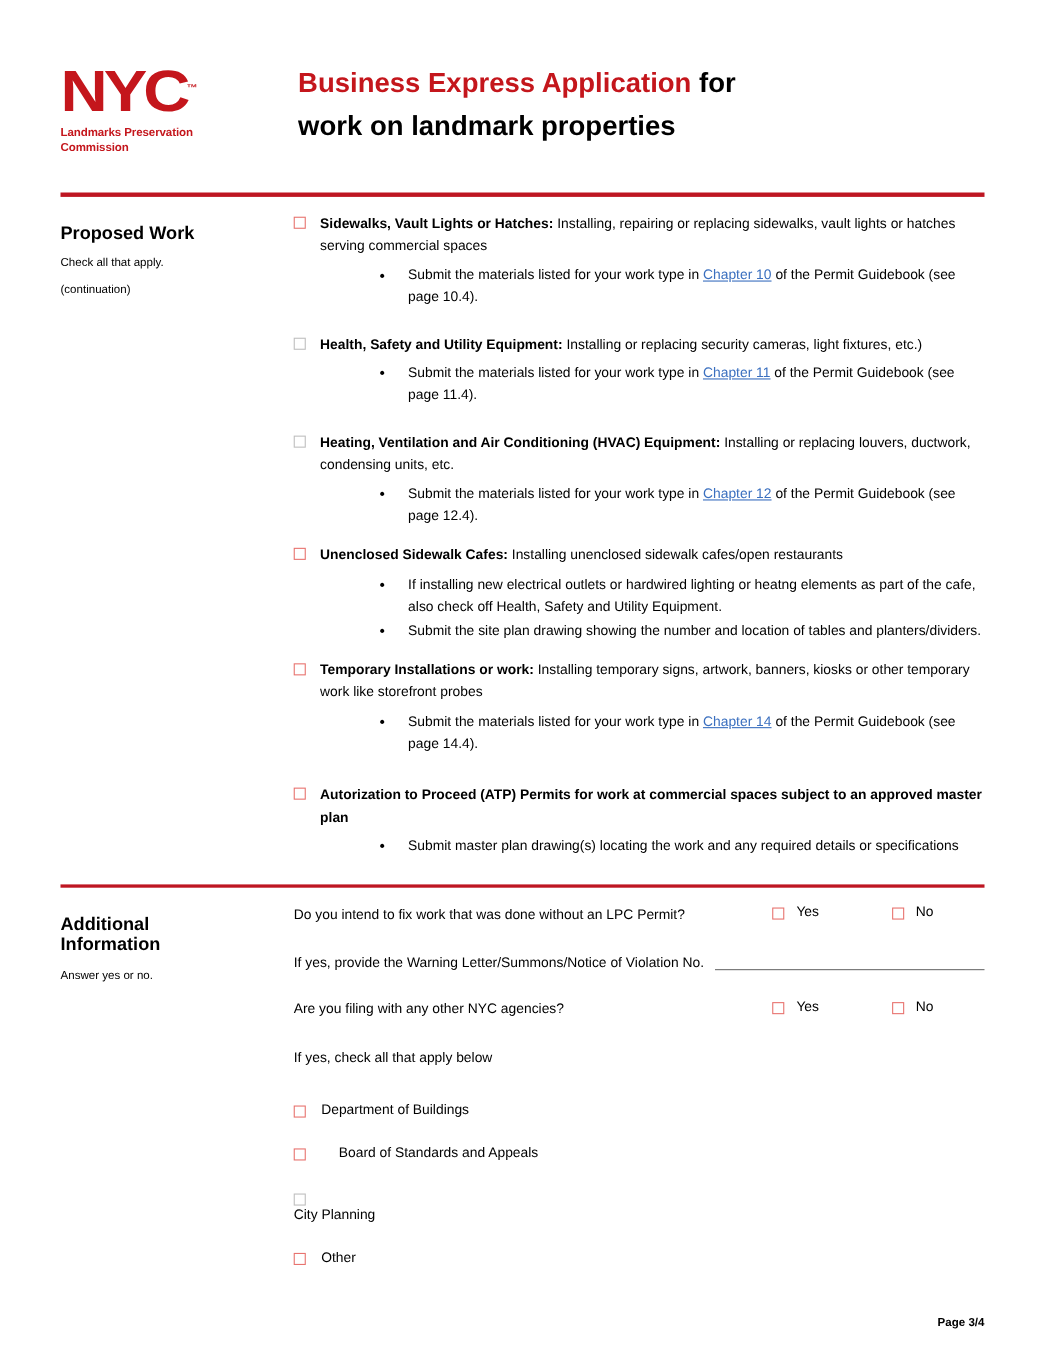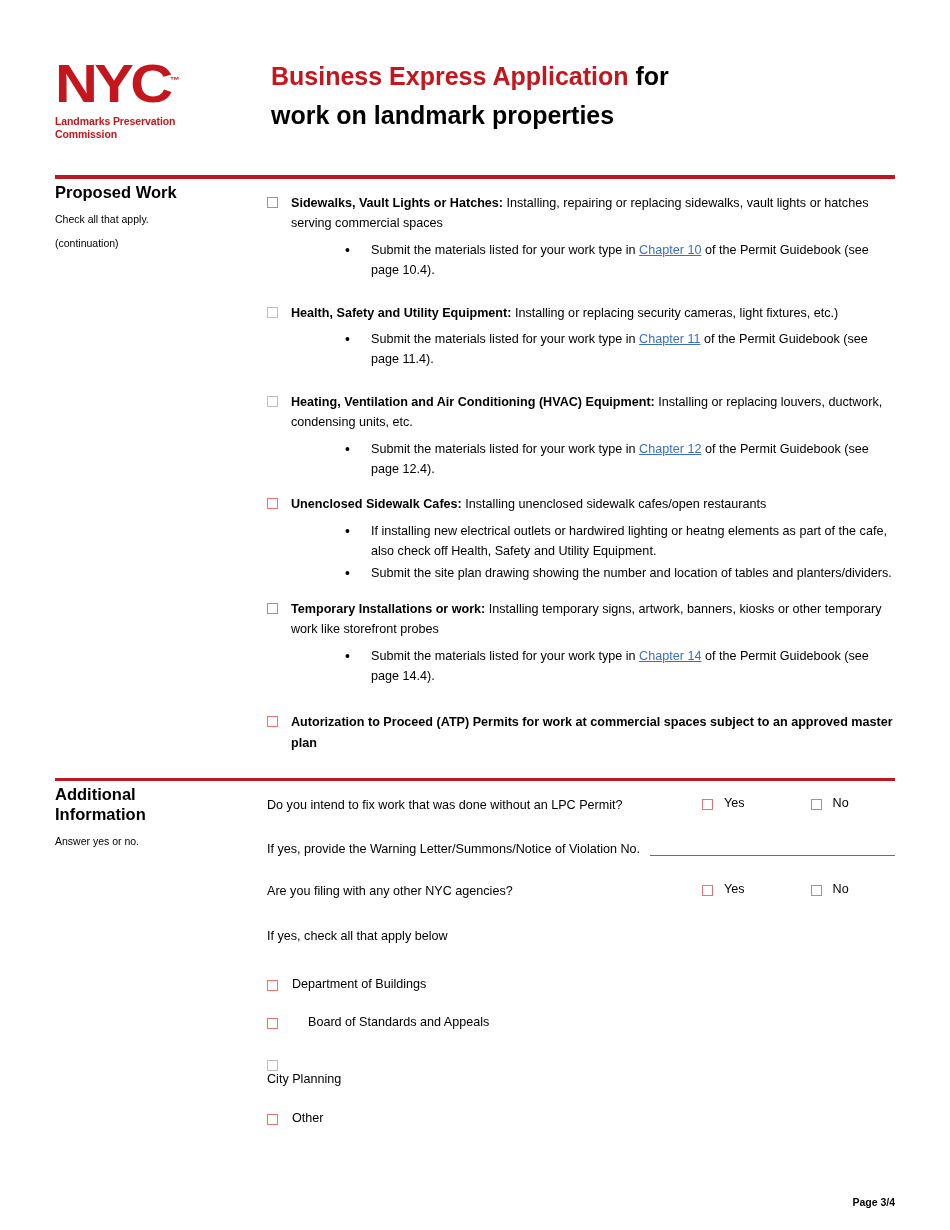--- a/index.html
+++ b/index.html
@@ -55,21 +55,21 @@
     margin: 0 55px;
     border-top: 4px solid #BE1622;
   }
   .rule-section {
     margin: 0 55px;
     border-top: 3px solid #BE1622;
   }
 
   
   .section { display: flex; padding: 0 55px; }
-  .left-col { width: 212px; flex: 0 0 212px; padding-top: 4px; padding-right: 10px; }
+  .left-col { width: 212px; flex: 0 0 212px; padding-top: 24px; padding-right: 10px; }
   .right-col { flex: 1; padding-top: 14px; }
 
   .sec-title { font-size: 16.5px; font-weight: bold; line-height: 1.18; }
   .sec-note { font-size: 10.5px; margin-top: 10px; line-height: 1.5; }
   .sec-note2 { font-size: 10.5px; margin-top: 8px; line-height: 1.5; }
 
   
   .check-item { display: flex; margin-bottom: 3px; }
   .cbox {
     width: 11px; height: 11px; flex: 0 0 11px;
@@ -204,20 +204,23 @@
       </div>
       <ul class="bullets">
         <li><span>Submit the materials listed for your work type in </span><a class="chlink" href="#">Chapter 14</a><span> of the Permit Guidebook (see page 14.4).</span></li>
       </ul>
       <div class="item-gap-lg"></div>
 
       <div class="check-item">
         <div class="cbox"></div>
         <div class="check-text"><b>Autorization to Proceed (ATP) Permits for work at commercial spaces subject to an approved master plan</b></div>
       </div>
+      <ul class="bullets">
+        <li>Submit master plan drawing(s) locating the work and any required details or specifications</li>
+      </ul>
 
     </div>
   </div>
 
   <div style="height:22px"></div>
   <div class="rule-section"></div>
 
   <div class="section">
     <div class="left-col">
       <div class="sec-title">

